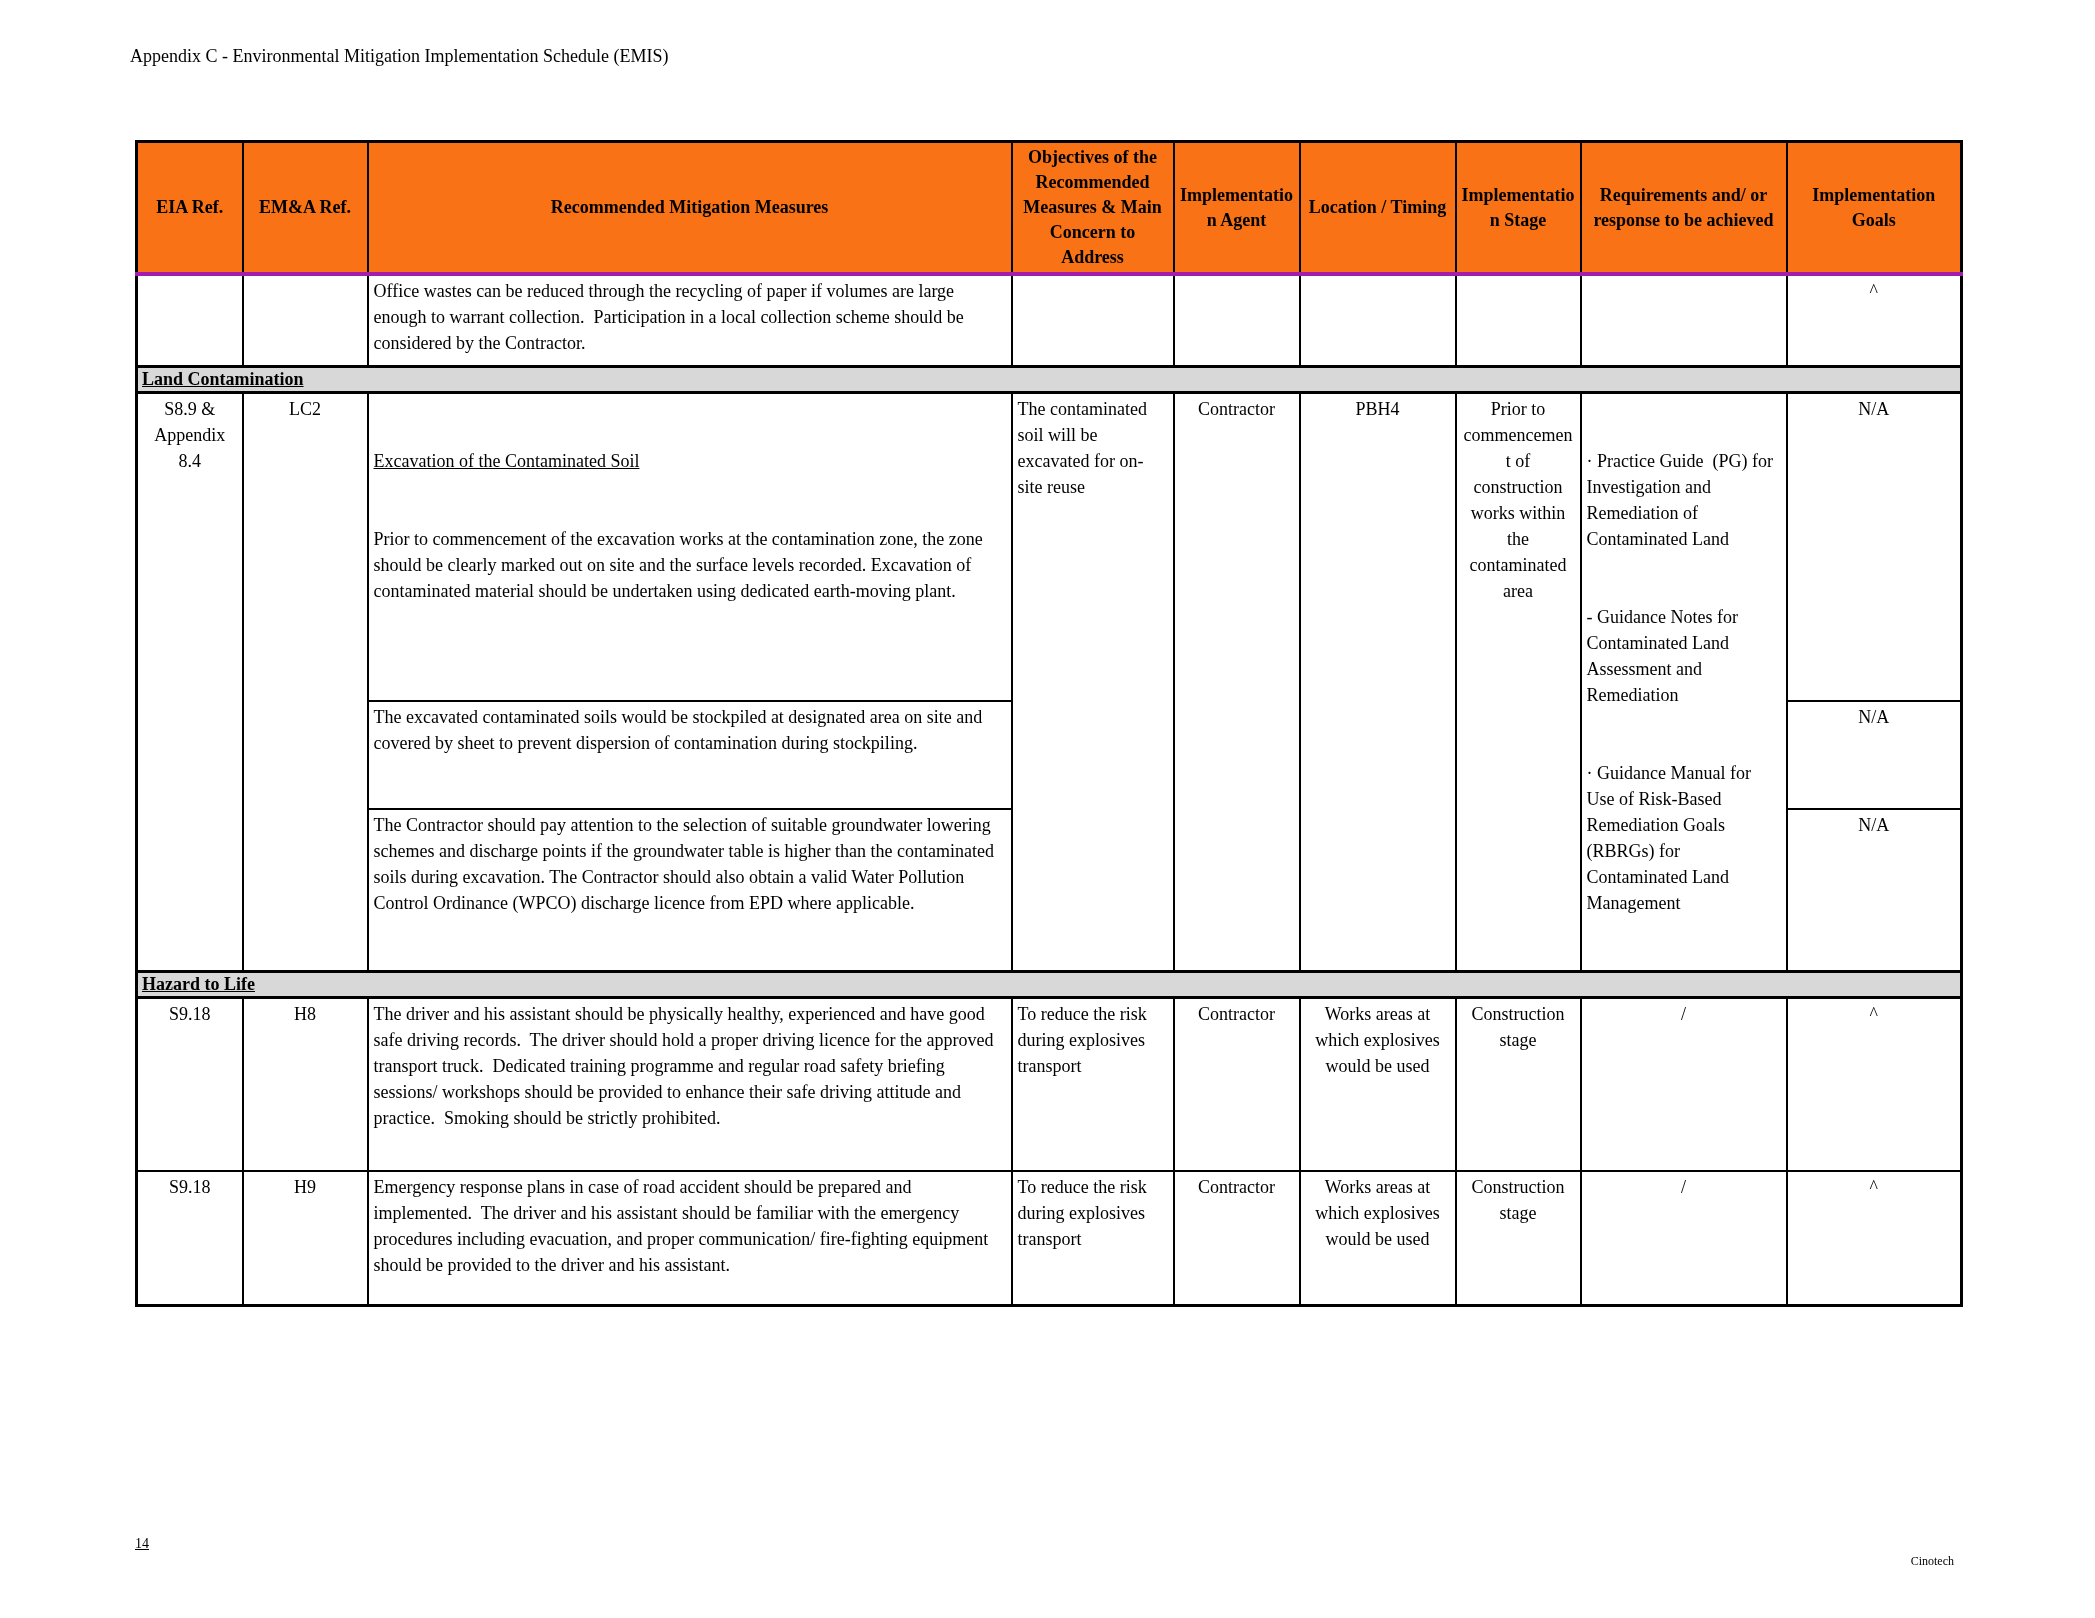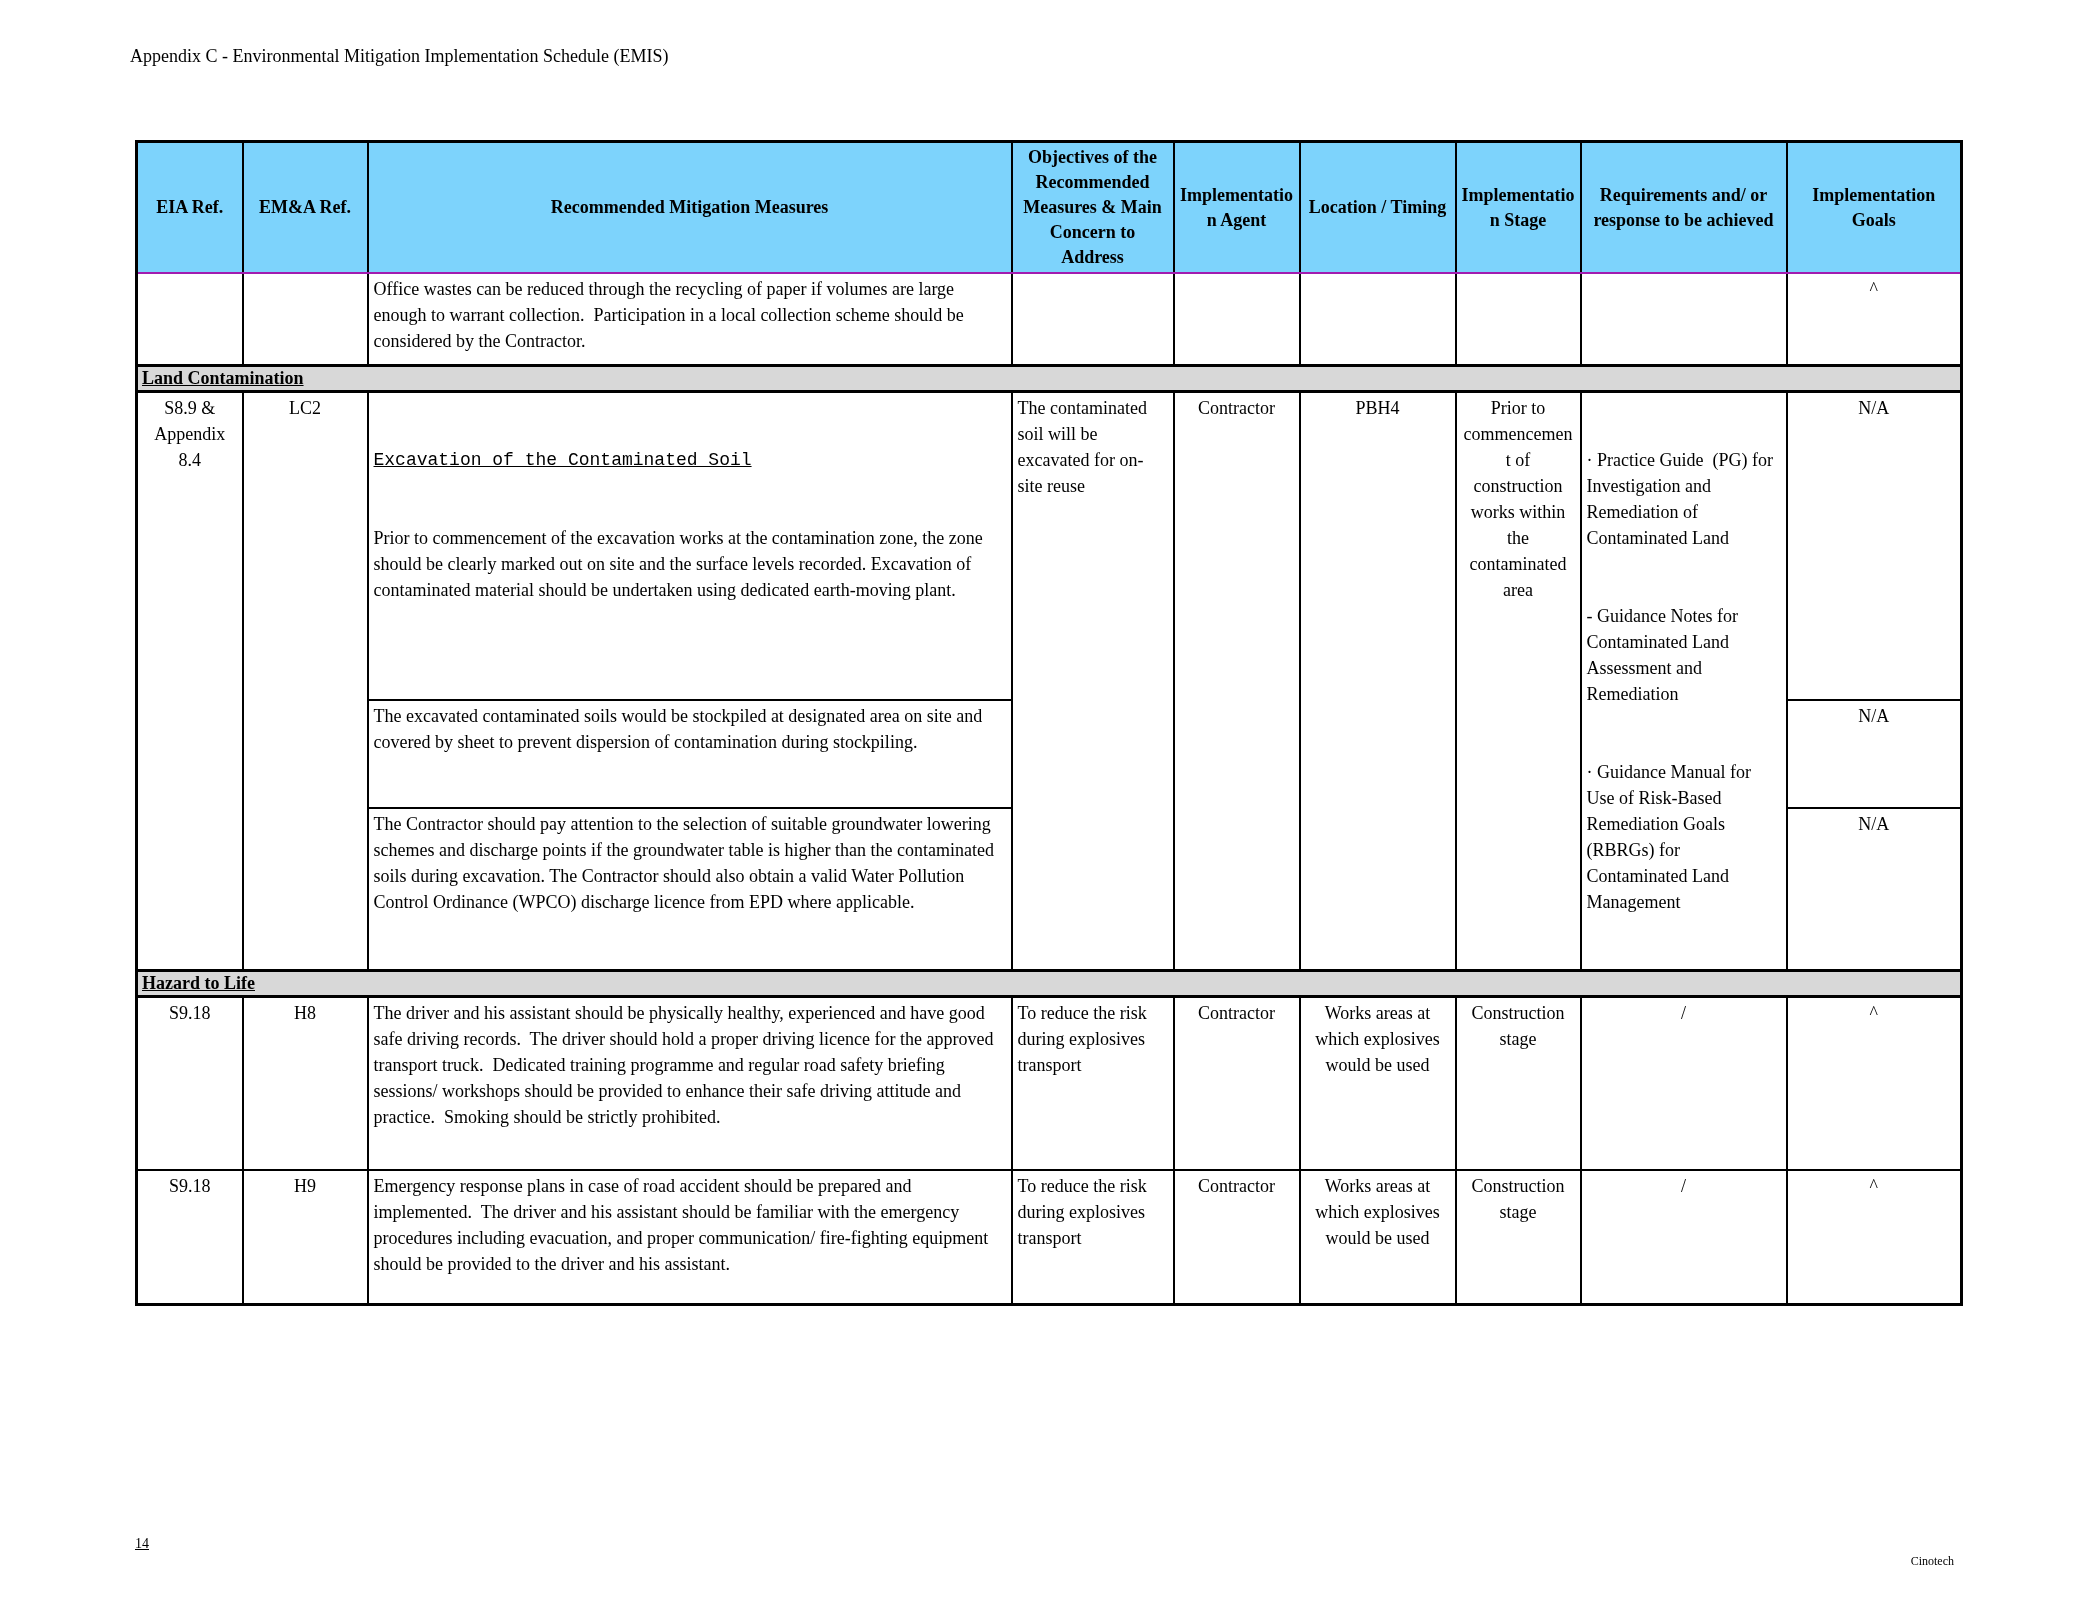--- a/index.html
+++ b/index.html
@@ -32,46 +32,46 @@
     border: 3px solid #000;
     font-size: 18px;
   }
   .emis th, .emis td {
     border: 2px solid #000;
     padding: 2px 5px;
     overflow: hidden;
     overflow-wrap: break-word;
   }
   .emis th {
-    background: #7dd3fc;
+    background: #f97316;
     font-weight: bold;
     vertical-align: middle;
     text-align: center;
     line-height: 25px;
-    border-bottom: 2px solid #a21caf;
+    border-bottom: 4px solid #a21caf;
   }
   .emis td {
     vertical-align: top;
     line-height: 26px;
     white-space: pre-wrap;
   }
   .emis td.c { text-align: center; }
   .emis td.l { text-align: left; }
   tr.section td {
     background: #d8d8d8;
     font-weight: bold;
     border-top: 3px solid #000;
     border-bottom: 3px solid #000;
     line-height: 21px;
     padding: 1px 4px;
     white-space: nowrap;
     vertical-align: middle;
     text-decoration: underline;
   }
-  .u { text-decoration: underline; font-family: Liberation Mono, monospace; }
+  .u { text-decoration: underline; }
   .h-128 { height: 128px; }
   .h-92  { height: 92px; }
   .h-26  { height: 26px; }
   .h-136 { height: 136px; }
   .h-93  { height: 93px; }
   .h-140 { height: 140px; }
   .h-174 { height: 174px; }
   .h-134 { height: 134px; }
   .footer-page {
     position: absolute;

